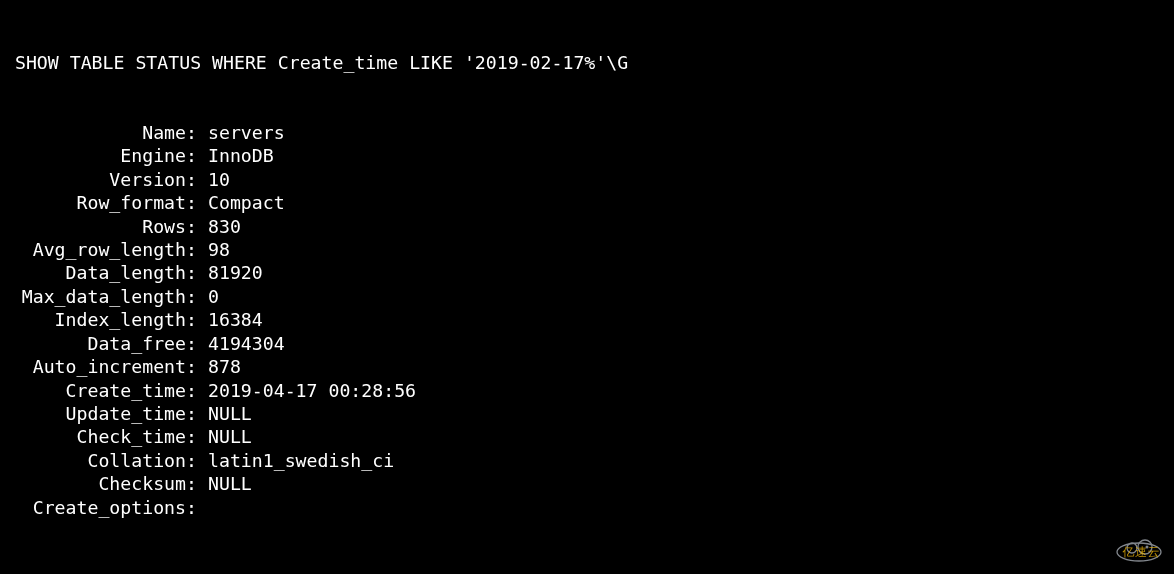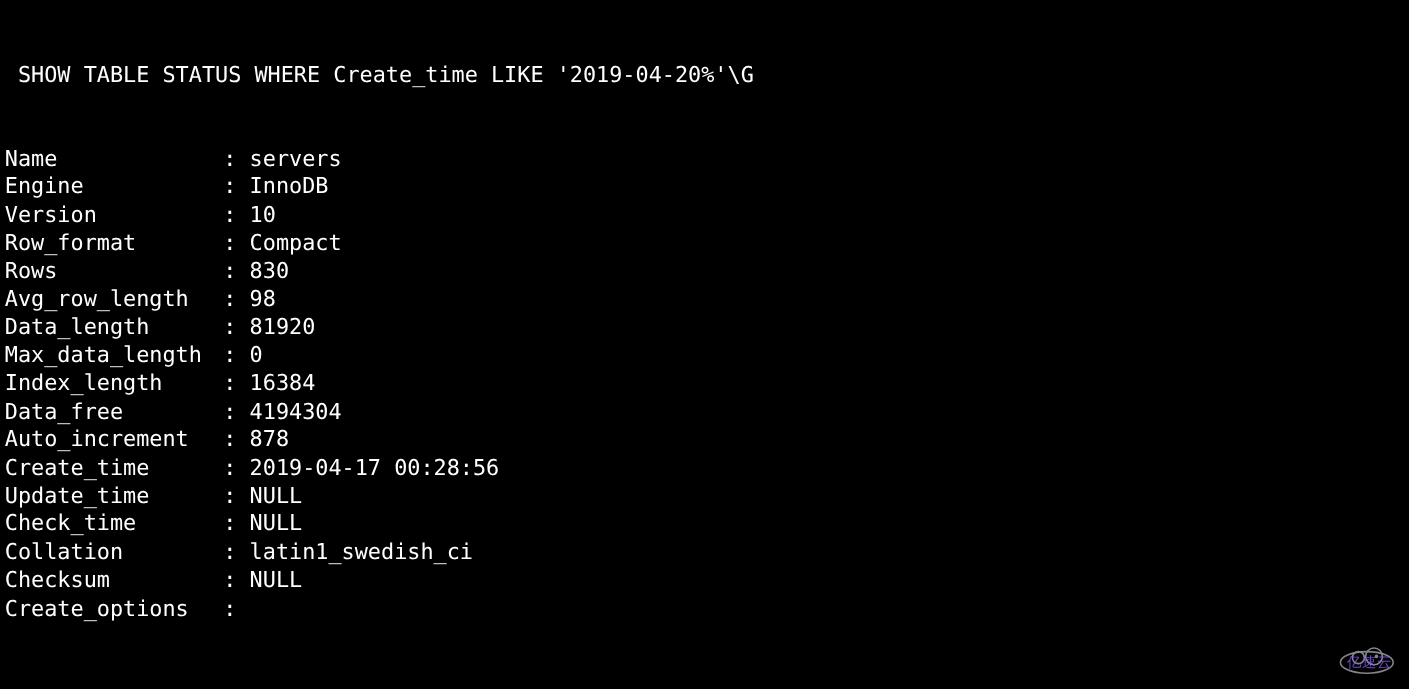--- a/index.html
+++ b/index.html
@@ -1,32 +1,32 @@
 <!DOCTYPE html>
 <html><head>
 <meta charset="utf-8">
 <style>
   html,body{margin:0;padding:0;background:#000;color:#fff;
     font-family:"Consolas","DejaVu Sans Mono","Menlo",monospace;
     font-size:18.2px;line-height:23.4px;width:1174px;height:574px;
     overflow:hidden;font-weight:400}
   .term{white-space:pre;padding:4px 4px 0 4px}
   .row{display:flex}
-  .k{display:inline-block;width:182px;text-align:left}
+  .k{display:inline-block;width:182px;text-align:right}
   .c{display:inline-block;width:22px;text-align:left}
   .watermark{position:absolute;right:12px;bottom:12px;opacity:.75}
   .watermark svg{display:block}
-  .wm-txt{position:absolute;right:14px;bottom:10px;color:#8b5cf6;
+  .wm-txt{position:absolute;right:14px;bottom:10px;color:#eab308;
     font-family:sans-serif;font-size:12px;letter-spacing:.5px;opacity:.8}
 </style>
 </head>
 <body>
 
 <div class="term">
-  <div class="row"><span> SHOW TABLE STATUS WHERE Create_time LIKE '2019-04-20%'\G</span></div>
+  <div class="row"><span> SHOW TABLE STATUS WHERE Create_time LIKE '2019-02-17%'\G</span></div>
   <div id="fields"><div class="row"><span class="k">Name</span><span class="c">: </span><span>servers</span></div><div class="row"><span class="k">Engine</span><span class="c">: </span><span>InnoDB</span></div><div class="row"><span class="k">Version</span><span class="c">: </span><span>10</span></div><div class="row"><span class="k">Row_format</span><span class="c">: </span><span>Compact</span></div><div class="row"><span class="k">Rows</span><span class="c">: </span><span>830</span></div><div class="row"><span class="k">Avg_row_length</span><span class="c">: </span><span>98</span></div><div class="row"><span class="k">Data_length</span><span class="c">: </span><span>81920</span></div><div class="row"><span class="k">Max_data_length</span><span class="c">: </span><span>0</span></div><div class="row"><span class="k">Index_length</span><span class="c">: </span><span>16384</span></div><div class="row"><span class="k">Data_free</span><span class="c">: </span><span>4194304</span></div><div class="row"><span class="k">Auto_increment</span><span class="c">: </span><span>878</span></div><div class="row"><span class="k">Create_time</span><span class="c">: </span><span>2019-04-17 00:28:56</span></div><div class="row"><span class="k">Update_time</span><span class="c">: </span><span>NULL</span></div><div class="row"><span class="k">Check_time</span><span class="c">: </span><span>NULL</span></div><div class="row"><span class="k">Collation</span><span class="c">: </span><span>latin1_swedish_ci</span></div><div class="row"><span class="k">Checksum</span><span class="c">: </span><span>NULL</span></div><div class="row"><span class="k">Create_options</span><span class="c">: </span><span></span></div></div>
   
   
   
 </div>
 
 <div class="watermark">
   <svg width="46" height="28" viewBox="0 0 46 28">
     <ellipse cx="23" cy="18" rx="22" ry="9" fill="none" stroke="#aeb4bc" stroke-width="1.3"></ellipse>
     <circle cx="16" cy="14" r="5" fill="none" stroke="#aeb4bc" stroke-width="1.3"></circle>

